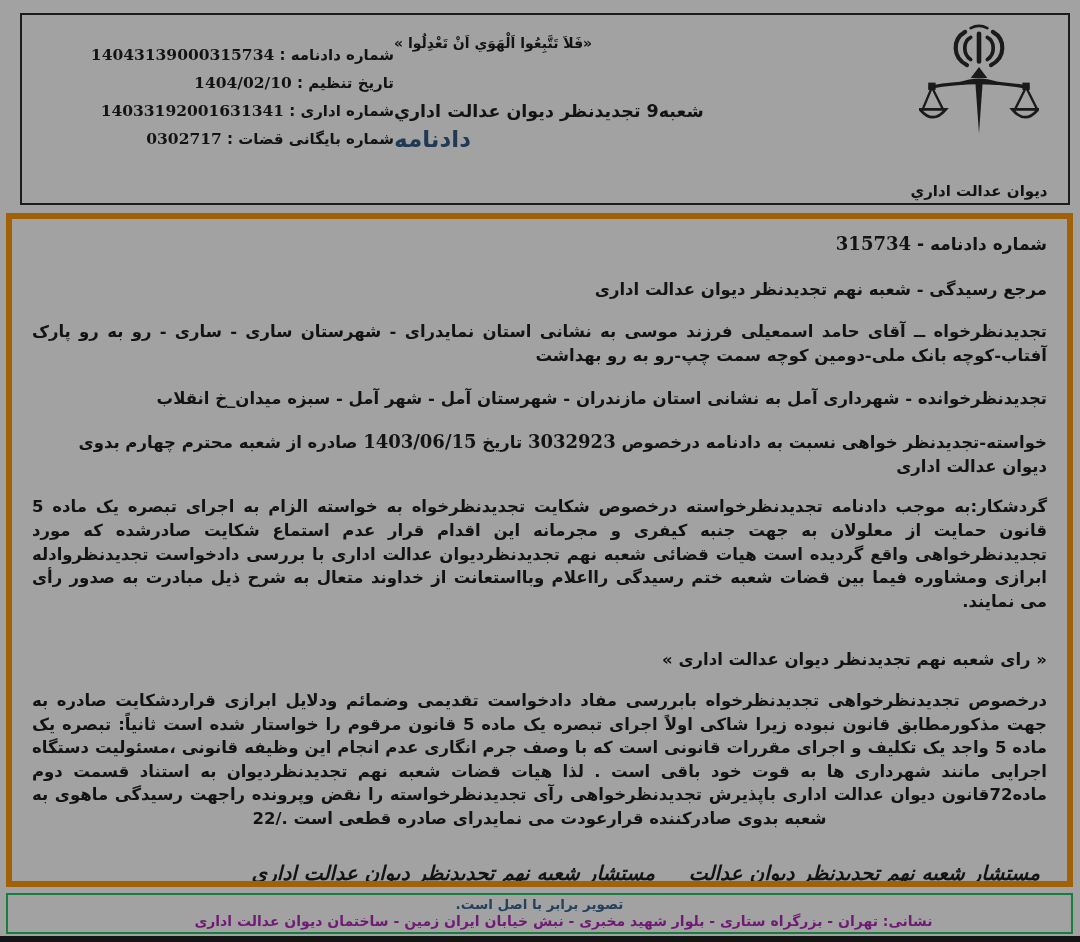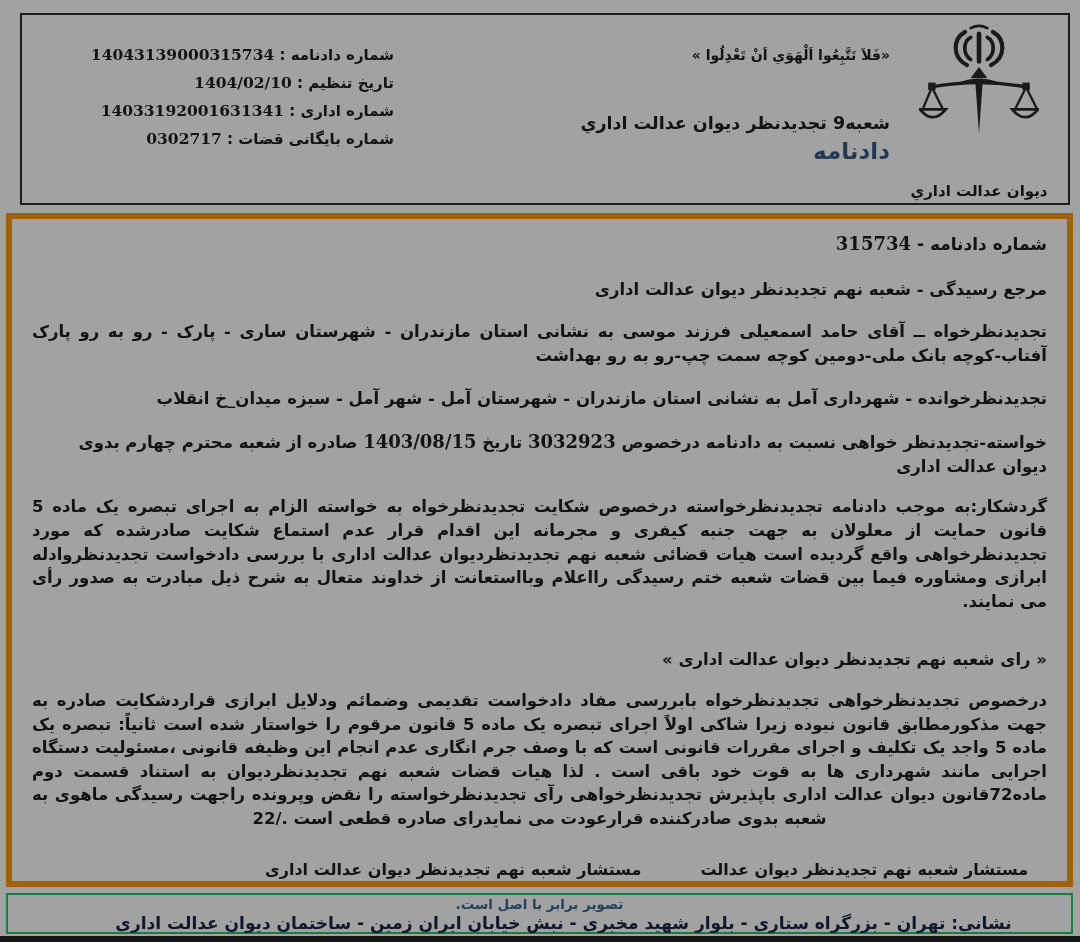--- a/index.html
+++ b/index.html
@@ -28,21 +28,21 @@
     width: 178px;
     display: flex;
     flex-direction: column;
     align-items: center;
     padding-top: 2px;
     box-sizing: border-box;
   }
   .emblem-svg { width: 120px; height: 146px; }
   .logo-caption { margin-top: auto; padding-bottom: 3px; font-size: 15px; }
 
-  .center-col { flex: 1; text-align: right; padding-top: 32px; }
+  .center-col { flex: 1; text-align: left; padding-top: 20px; }
   .verse { font-size: 14px; }
   .branch-title { margin-top: 50px; font-size: 17.5px; }
   .doc-title { margin-top: 5px; font-size: 23px; color: #203a55; }
 
   .meta-col { width: 372px; padding-top: 26px; padding-left: 10px; box-sizing: border-box; }
   .meta-row { font-size: 15px; line-height: 27px; text-align: right; white-space: nowrap; }
   .num { font-family: "DejaVu Serif", serif; }
   .meta-value { font-size: 15.5px; }
 
   
@@ -64,35 +64,35 @@
   .appellee  { margin-top: 19px; }
   .claim     { margin-top: 19px; }
   .claim .num { font-size: 18px; }
   .procedure { margin-top: 17px; text-align: justify; }
   .ruling-heading { margin-top: 35px; text-align: right; }
   .ruling { margin-top: 17px; text-align: justify; text-align-last: center; }
 
   .signatures { display: flex; margin-top: 28px; }
   .sig-col-right { width: 36%; text-align: center; }
   .sig-col-left  { width: 45%; text-align: center; }
-  .sig-title { font-size: 16px; }
+  .sig-title { font-size: 20px; font-style: italic; }
   .sig-name  { margin-top: 27px; font-size: 16.5px; }
 
   
   .footer-box {
     position: absolute;
     top: 893px; right: 7px; left: 6px;
     height: 41px;
     border: 2px solid #15803d;
     box-sizing: border-box;
     text-align: center;
     padding-top: 1px;
   }
   .certify { font-size: 13.5px; color: #24415e; }
-  .address { font-size: 17px; color: #0f172a; margin-top: 1px; margin-left: 48px; }
+  .address { font-size: 14px; color: #701a75; margin-top: 1px; margin-left: 48px; }
   .bottom-bar {
     position: absolute;
     bottom: 0; left: 0; right: 0;
     height: 6px;
     background: #141414;
   }
 </style>
 </head>
 <body>
 
@@ -155,29 +155,29 @@
 
   <div class="body-box">
 
     <div class="case-line">
       <span>شماره دادنامه -</span>
       <span class="num">315734</span>
     </div>
 
     <div class="authority">مرجع رسیدگی - شعبه نهم تجدیدنظر دیوان عدالت اداری</div>
 
-    <div class="appellant">تجدیدنظرخواه ــ آقای حامد اسمعیلی فرزند موسی به نشانی استان مازندران - شهرستان ساری - پارک - رو به رو پارک آفتاب-کوچه بانک ملی-دومین کوچه سمت چپ-رو به رو بهداشت</div>
+    <div class="appellant">تجدیدنظرخواه ــ آقای حامد اسمعیلی فرزند موسی به نشانی استان نمایدرای - شهرستان ساری - ساری - رو به رو پارک آفتاب-کوچه بانک ملی-دومین کوچه سمت چپ-رو به رو بهداشت</div>
 
     <div class="appellee">تجدیدنظرخوانده - شهرداری آمل به نشانی استان مازندران - شهرستان آمل - شهر آمل - سبزه میدان_خ انقلاب</div>
 
     <div class="claim">
       <span>خواسته-تجدیدنظر خواهی نسبت به دادنامه درخصوص</span>
       <span class="num">3032923</span>
       <span>تاریخ</span>
-      <span class="num">1403/08/15</span>
+      <span class="num">1403/06/15</span>
       <span>صادره از شعبه محترم چهارم بدوی دیوان عدالت اداری</span>
     </div>
 
     <div class="procedure">گردشکار:به موجب دادنامه تجدیدنظرخواسته درخصوص شکایت تجدیدنظرخواه به خواسته الزام به اجرای تبصره یک ماده 5 قانون حمایت از معلولان به جهت جنبه کیفری و مجرمانه این اقدام قرار عدم استماع شکایت صادرشده که مورد تجدیدنظرخواهی واقع گردیده است هیات قضائی شعبه نهم تجدیدنظردیوان عدالت اداری با بررسی دادخواست تجدیدنظروادله ابرازی ومشاوره فیما بین قضات شعبه ختم رسیدگی رااعلام وبااستعانت از خداوند متعال به شرح ذیل مبادرت به صدور رأی می نمایند.</div>
 
     <div class="ruling-heading">« رای شعبه نهم تجدیدنظر دیوان عدالت اداری »</div>
 
     <div class="ruling">درخصوص تجدیدنظرخواهی تجدیدنظرخواه بابررسی مفاد دادخواست تقدیمی وضمائم ودلایل ابرازی قراردشکایت صادره به جهت مذکورمطابق قانون نبوده زیرا شاکی اولاً اجرای تبصره یک ماده 5 قانون مرقوم را خواستار شده است ثانیاً: تبصره یک ماده 5 واجد یک تکلیف و اجرای مقررات قانونی است که با وصف جرم انگاری عدم انجام این وظیفه قانونی ،مسئولیت دستگاه اجرایی مانند شهرداری ها به قوت خود باقی است . لذا هیات قضات شعبه نهم تجدیدنظردیوان به استناد قسمت دوم ماده72قانون دیوان عدالت اداری باپذیرش تجدیدنظرخواهی رآی تجدیدنظرخواسته را نقض وپرونده راجهت رسیدگی ماهوی به شعبه بدوی صادرکننده قرارعودت می نمایدرای صادره قطعی است ./22</div>
 
     <div class="signatures">

